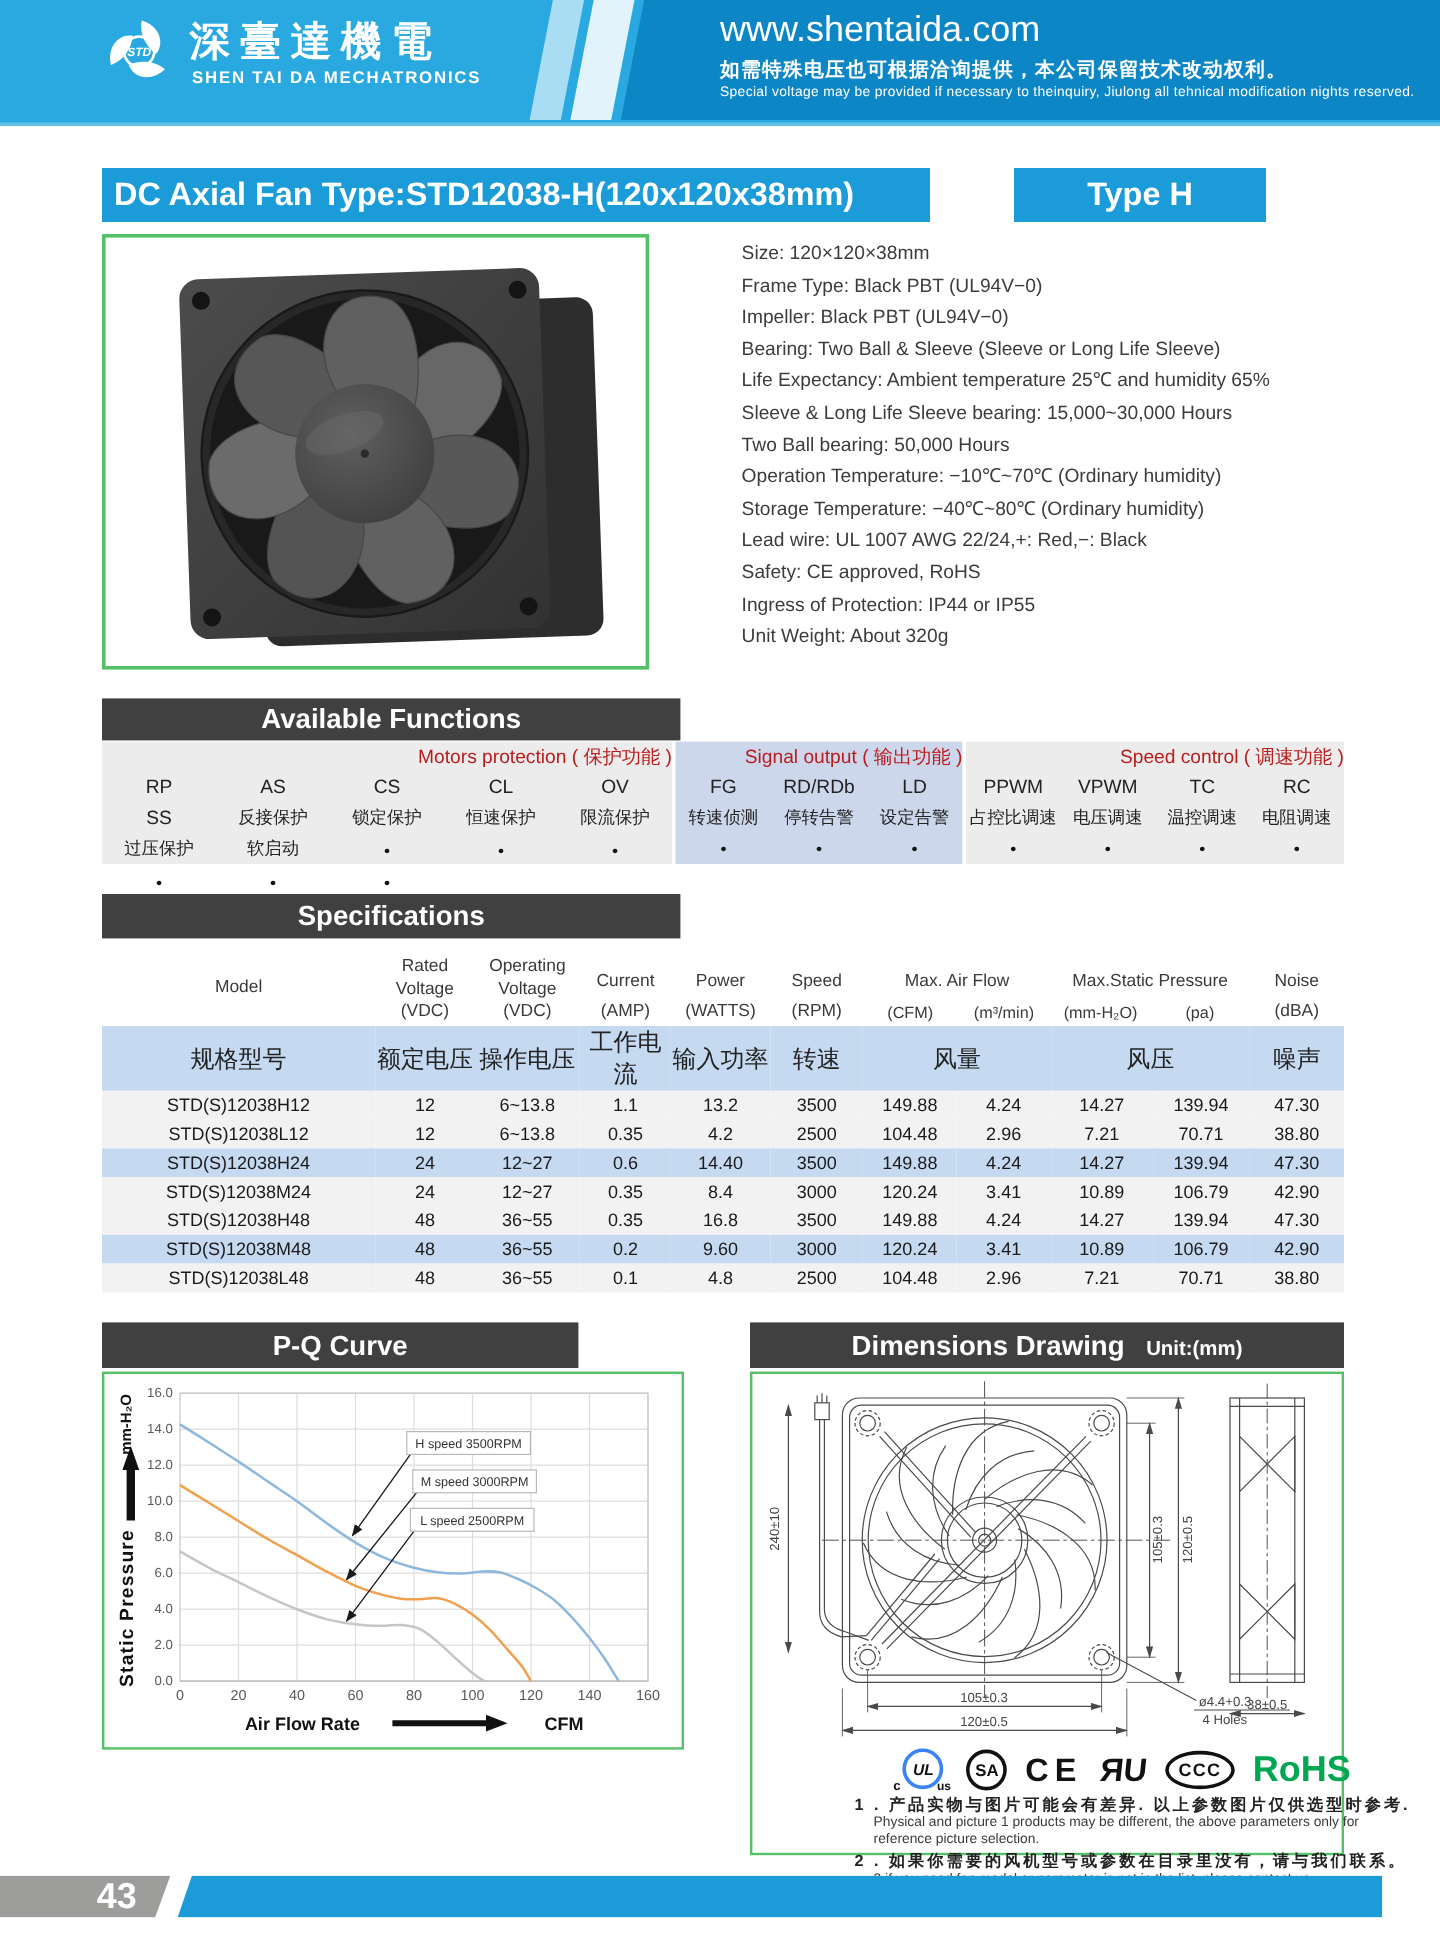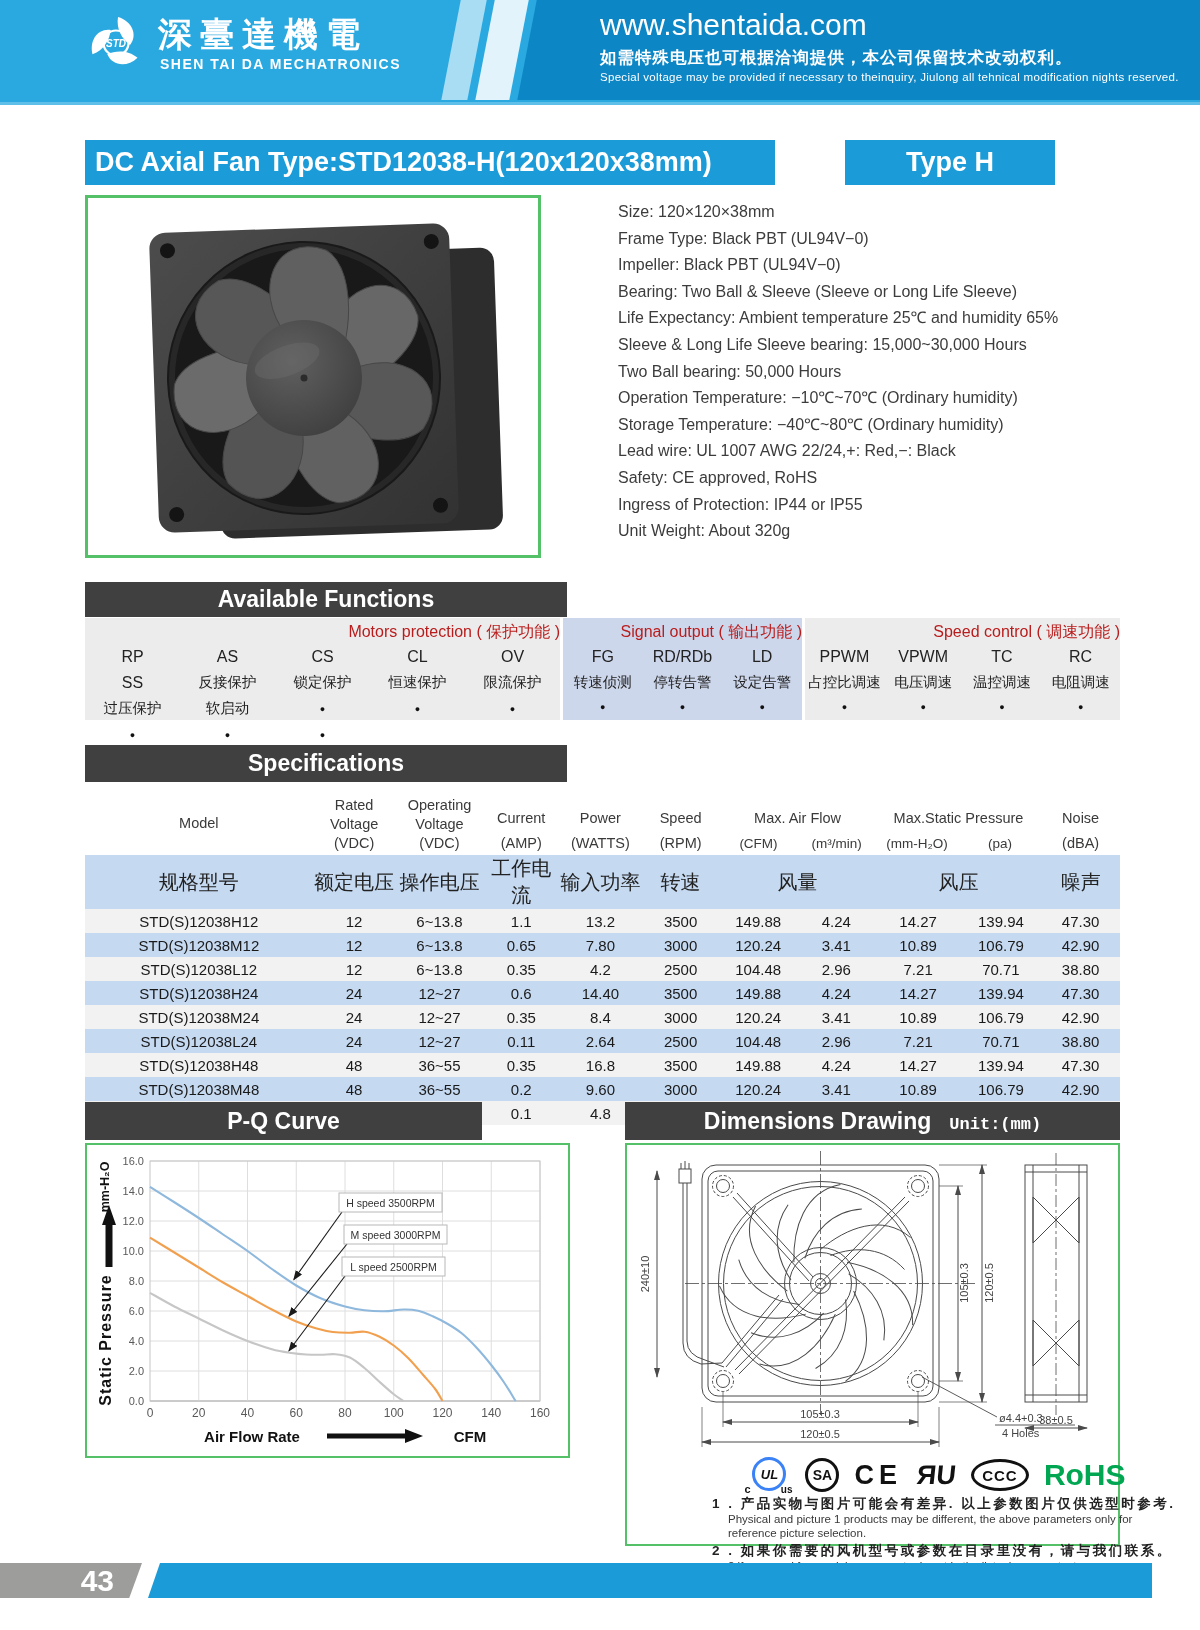--- a/index.html
+++ b/index.html
@@ -51,21 +51,21 @@
   .unitRow{display:flex;width:100%;}
   .unitRow span{flex:1;text-align:center;font-size:13.5px;}
   .trCn td{height:32px;background:#c5d9f1;font-size:20px;color:#222;}
   .spec-table tbody td{height:24px;font-size:15px;color:#1a1a1a;}
   .spec-table tbody tr.alt td{background:#c5d9f1;}
   .spec-table tbody tr.plain td{background:#f2f2f2;}
 
   
   .pq-banner{left:85px;top:1102px;width:397px;height:38px;font-size:23px;line-height:38px;}
   .dim-banner{left:625px;top:1102px;width:495px;height:38px;font-size:23px;line-height:38px;}
-  .dim-banner .unit{font-size:17px;margin-left:18px;font-family:Liberation Mono, monospace;}
+  .dim-banner .unit{font-size:17px;margin-left:18px;}
   .pq-box{position:absolute;left:85px;top:1143px;width:485px;height:315px;border:2px solid #54c168;box-sizing:border-box;background:#fff;}
   .dim-box{position:absolute;left:625px;top:1143px;width:495px;height:403px;border:2px solid #54c168;box-sizing:border-box;background:#fff;}
 
   
   .certs{position:absolute;left:700px;top:1454px;width:470px;height:42px;display:flex;align-items:center;justify-content:center;gap:15px;color:#111;}
   .cul{position:relative;width:46px;height:40px;}
   .cul .ring{position:absolute;left:8px;top:2px;width:28px;height:28px;border:3px solid #3b82f6;border-radius:50%;
              font-weight:bold;font-style:italic;font-size:13px;display:flex;align-items:center;justify-content:center;}
   .cul .c{position:absolute;left:0px;bottom:0px;font-size:11px;font-weight:bold;}
   .cul .us{position:absolute;right:-2px;bottom:0px;font-size:10px;font-weight:bold;}
@@ -339,33 +339,20 @@
           <td>12</td>
           <td>6~13.8</td>
           <td>1.1</td>
           <td>13.2</td>
           <td>3500</td>
           <td>149.88</td>
           <td>4.24</td>
           <td>14.27</td>
           <td>139.94</td>
           <td>47.30</td>
-        </tr>
-        <tr class="alt">
-          <td>STD(S)12038M12</td>
-          <td>12</td>
-          <td>6~13.8</td>
-          <td>0.65</td>
-          <td>7.80</td>
-          <td>3000</td>
-          <td>120.24</td>
-          <td>3.41</td>
-          <td>10.89</td>
-          <td>106.79</td>
-          <td>42.90</td>
         </tr>
         <tr class="plain">
           <td>STD(S)12038L12</td>
           <td>12</td>
           <td>6~13.8</td>
           <td>0.35</td>
           <td>4.2</td>
           <td>2500</td>
           <td>104.48</td>
           <td>2.96</td>
@@ -391,33 +378,20 @@
           <td>24</td>
           <td>12~27</td>
           <td>0.35</td>
           <td>8.4</td>
           <td>3000</td>
           <td>120.24</td>
           <td>3.41</td>
           <td>10.89</td>
           <td>106.79</td>
           <td>42.90</td>
-        </tr>
-        <tr class="alt">
-          <td>STD(S)12038L24</td>
-          <td>24</td>
-          <td>12~27</td>
-          <td>0.11</td>
-          <td>2.64</td>
-          <td>2500</td>
-          <td>104.48</td>
-          <td>2.96</td>
-          <td>7.21</td>
-          <td>70.71</td>
-          <td>38.80</td>
         </tr>
         <tr class="plain">
           <td>STD(S)12038H48</td>
           <td>48</td>
           <td>36~55</td>
           <td>0.35</td>
           <td>16.8</td>
           <td>3500</td>
           <td>149.88</td>
           <td>4.24</td>

